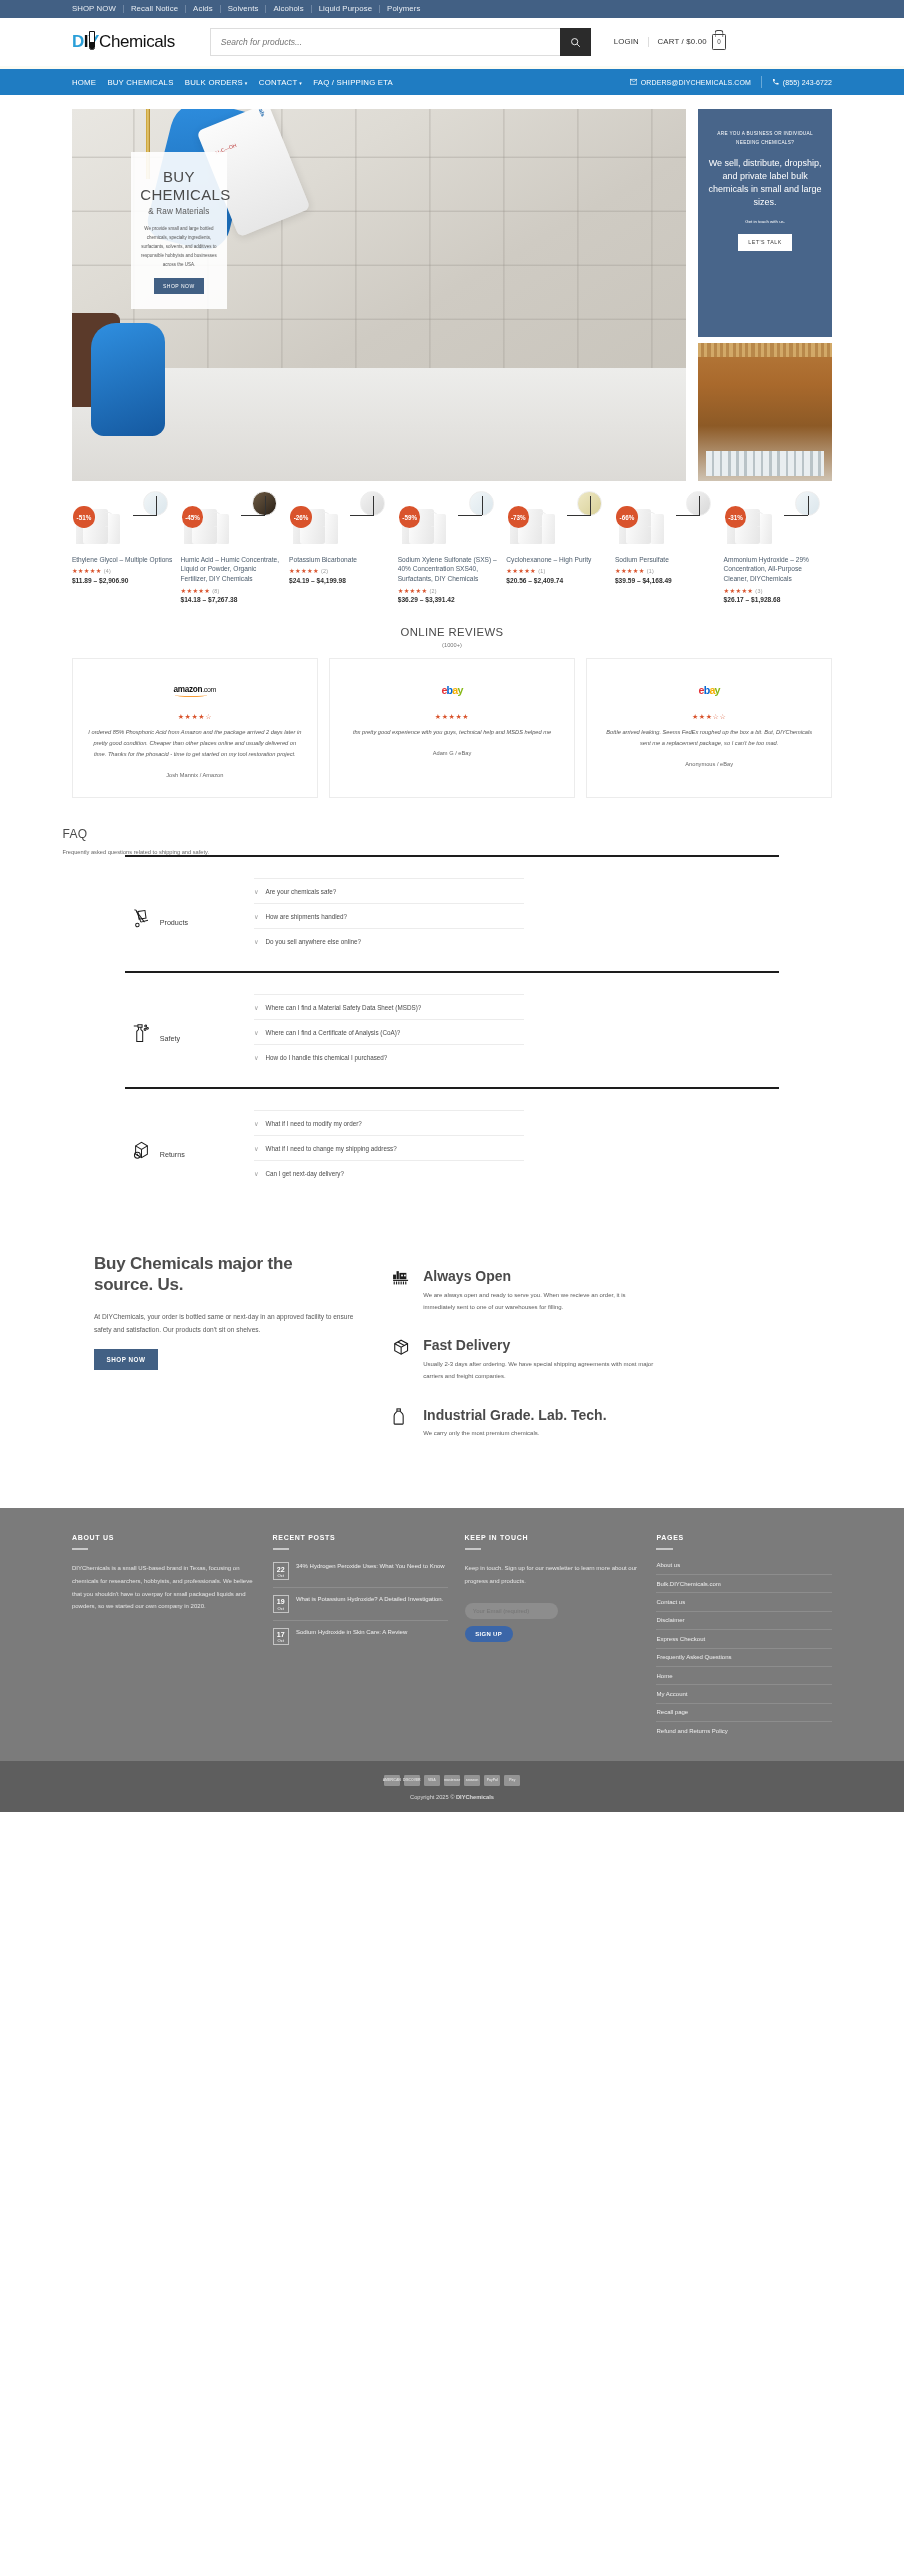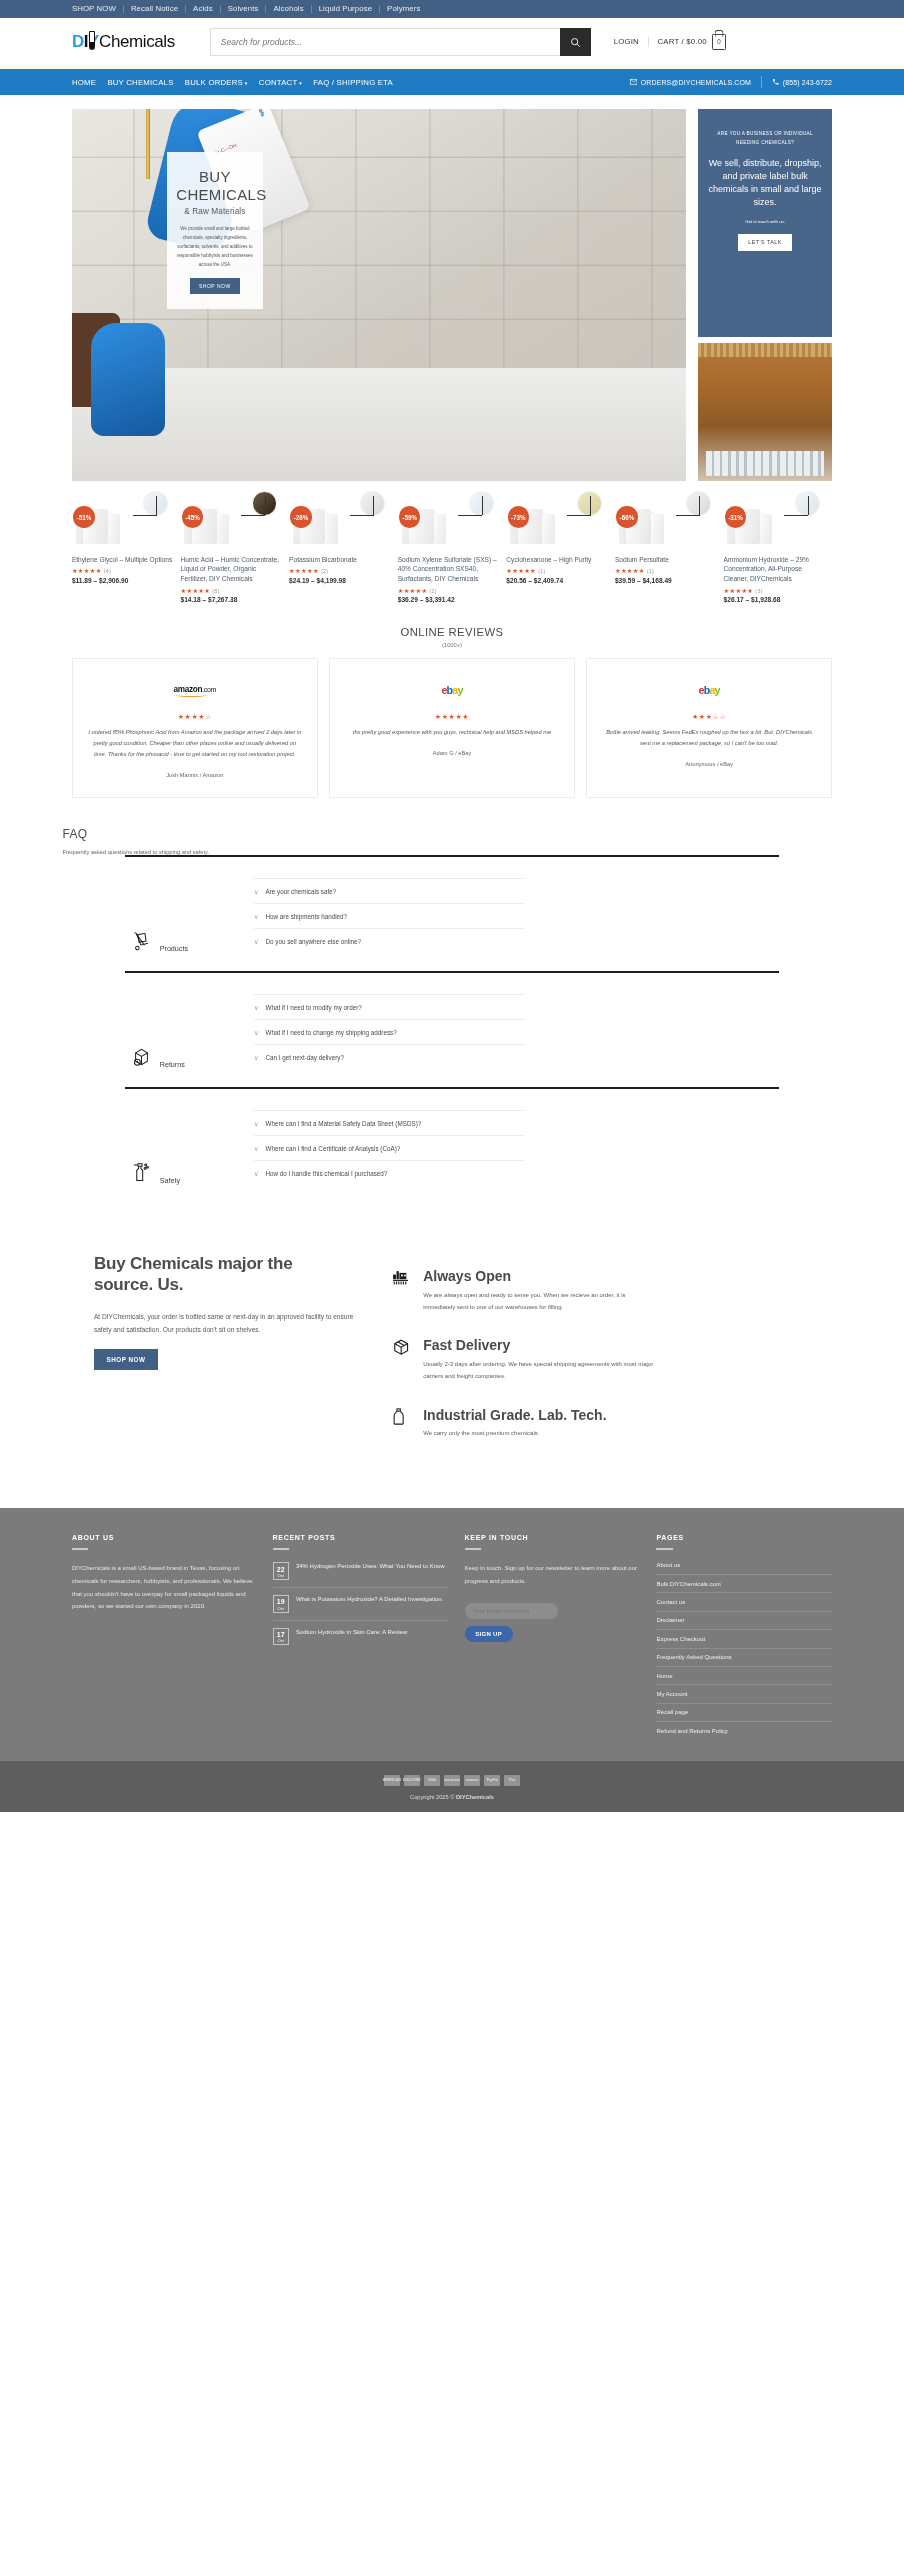--- a/index.html
+++ b/index.html
@@ -110,21 +110,21 @@
     background: linear-gradient(180deg,#ededeb,#dcdad6);
   }
   .glove2 {
     position: absolute; left: 19px; bottom: 45px; width: 74px; height: 113px;
     background: linear-gradient(160deg,#2f8fe0,#1559a0); border-radius: 25px 19px 12.6px 12.6px;
   }
   .sleeve { position: absolute; left: 0; bottom: 74px; width: 48px; height: 94px; background: #5b3a2a; border-radius: 0 7.5px 7.5px 0; }
 
   .hero-card {
     position: absolute; left: 59px; top: 43px; width: 96px;
-    background: rgba(255,255,255,.90); padding: 16.3px 9.4px 15px 9.4px; text-align: center; margin-left: 36px;
+    background: rgba(255,255,255,.90); padding: 16.3px 9.4px 15px 9.4px; text-align: center;
   }
   .hero-card h1 { font-size: 15px; font-weight: 400; color: #4a4a4a; line-height: 1.15; letter-spacing: 0.3px; }
   .hero-card h2 { font-size: 8.2px; font-weight: 400; color: #5a5a5a; margin-top: 4.4px; letter-spacing: 0.1px; }
   .hero-card p { font-size: 4.5px; color: #555; line-height: 2.0; margin-top: 8.2px; }
   .btn-shop {
     display: inline-block; margin-top: 8.8px; background: #426084; color: #fff;
     font-size: 5px; letter-spacing: 0.5px; padding: 5px 8.8px; text-decoration: none;
   }
 
   .hero-side { width: 134px; display: flex; flex-direction: column; gap: 6.3px; }
@@ -198,21 +198,21 @@
   .rauthor { font-size: 5.7px; color: #333; margin-top: 11.3px; font-weight: 700; }
   .rauthor span { font-weight: 400; color: #666; }
 
   
   .faq-head { text-align: left; padding-top: 29px; }
   .faq-head h2 { font-size: 12px; font-weight: 400; color: #4a4a4a; letter-spacing: 0.3px; }
   .faq-head p { font-size: 5.7px; color: #666; margin-top: 8.2px; }
   .faq-group { padding: 0 9.4px; }
   .faq-rule { height: 1.9px; background: #1d1d1d; margin: 0 53px; }
   .faq-body { display: flex; padding: 21.4px 0 17.6px 0; }
-  .faq-cat { width: 182px; display: flex; align-items: flex-end; gap: 8.8px; padding-left: 60px; padding-top: 6.3px; }
+  .faq-cat { width: 182px; display: flex; align-items: center; gap: 8.8px; padding-left: 60px; padding-top: 6.3px; }
   .faq-cat .catname { font-size: 7.2px; color: #3d3d3d; padding-top: 7.5px; }
   .faq-list { flex: 1; max-width: 270px; }
   .faq-item {
     border-top: 0.6px solid #ececec; padding: 8.8px 0 8.2px 0;
     font-size: 6.3px; color: #4a4a4a; display: flex; align-items: center; gap: 7px; cursor: pointer;
   }
   .faq-item .chev { color: #9a9a9a; font-size: 6.3px; }
   .faq-item:last-child { border-bottom: none; }
 
   .question-box { background: #f2f2f2; text-align: center; padding: 24px 0 25px 0; margin: 11.3px 9.4px 0 9.4px; }
@@ -536,49 +536,20 @@
               <span class="chev">∨</span>
               <span class="qt">Do you sell anywhere else online?</span>
             </div>
           </div>
         </div>
       </div>
       <div class="faq-group">
         <div class="faq-rule"></div>
         <div class="faq-body">
           <div class="faq-cat">
-            <span><svg width="19" height="20" viewBox="0 0 32 34" fill="none" stroke="#1d1d1d" stroke-width="1.7">
-                <path d="M6 10l10-6 10 6v14l-10 6-10-6z"></path>
-                <path d="M6 10l10 6 10-6"></path>
-                <path d="M16 16v14"></path>
-                <circle cx="9" cy="26" r="5"></circle>
-                <path d="M9 23.5v3h2.5"></path>
-              </svg></span>
-            <span class="catname">Returns</span>
-          </div>
-          <div class="faq-list">
-            <div class="faq-item">
-              <span class="chev">∨</span>
-              <span class="qt">What if I need to modify my order?</span>
-            </div>
-            <div class="faq-item">
-              <span class="chev">∨</span>
-              <span class="qt">What if I need to change my shipping address?</span>
-            </div>
-            <div class="faq-item">
-              <span class="chev">∨</span>
-              <span class="qt">Can I get next-day delivery?</span>
-            </div>
-          </div>
-        </div>
-      </div>
-      <div class="faq-group">
-        <div class="faq-rule"></div>
-        <div class="faq-body">
-          <div class="faq-cat">
             <span><svg width="19" height="21.4" viewBox="0 0 32 36" fill="none" stroke="#1d1d1d" stroke-width="1.7">
                 <path d="M10 3h7v4h-7z"></path>
                 <path d="M3 5h7"></path>
                 <path d="M11 7v4l-3 3v17h10V14l-3-3V7"></path>
                 <circle cx="23" cy="5" r="1.6"></circle>
                 <circle cx="26" cy="9" r="1.6"></circle>
                 <circle cx="22" cy="11" r="1.6"></circle>
               </svg></span>
             <span class="catname">Safety</span>
           </div>
@@ -587,20 +558,49 @@
               <span class="chev">∨</span>
               <span class="qt">Where can I find a Material Safety Data Sheet (MSDS)?</span>
             </div>
             <div class="faq-item">
               <span class="chev">∨</span>
               <span class="qt">Where can I find a Certificate of Analysis (CoA)?</span>
             </div>
             <div class="faq-item">
               <span class="chev">∨</span>
               <span class="qt">How do I handle this chemical I purchased?</span>
+            </div>
+          </div>
+        </div>
+      </div>
+      <div class="faq-group">
+        <div class="faq-rule"></div>
+        <div class="faq-body">
+          <div class="faq-cat">
+            <span><svg width="19" height="20" viewBox="0 0 32 34" fill="none" stroke="#1d1d1d" stroke-width="1.7">
+                <path d="M6 10l10-6 10 6v14l-10 6-10-6z"></path>
+                <path d="M6 10l10 6 10-6"></path>
+                <path d="M16 16v14"></path>
+                <circle cx="9" cy="26" r="5"></circle>
+                <path d="M9 23.5v3h2.5"></path>
+              </svg></span>
+            <span class="catname">Returns</span>
+          </div>
+          <div class="faq-list">
+            <div class="faq-item">
+              <span class="chev">∨</span>
+              <span class="qt">What if I need to modify my order?</span>
+            </div>
+            <div class="faq-item">
+              <span class="chev">∨</span>
+              <span class="qt">What if I need to change my shipping address?</span>
+            </div>
+            <div class="faq-item">
+              <span class="chev">∨</span>
+              <span class="qt">Can I get next-day delivery?</span>
             </div>
           </div>
         </div>
       </div>
       <div class="faq-group">
         <div class="faq-rule" style="background:transparent;"></div>
       </div>
     </div>
 
 

